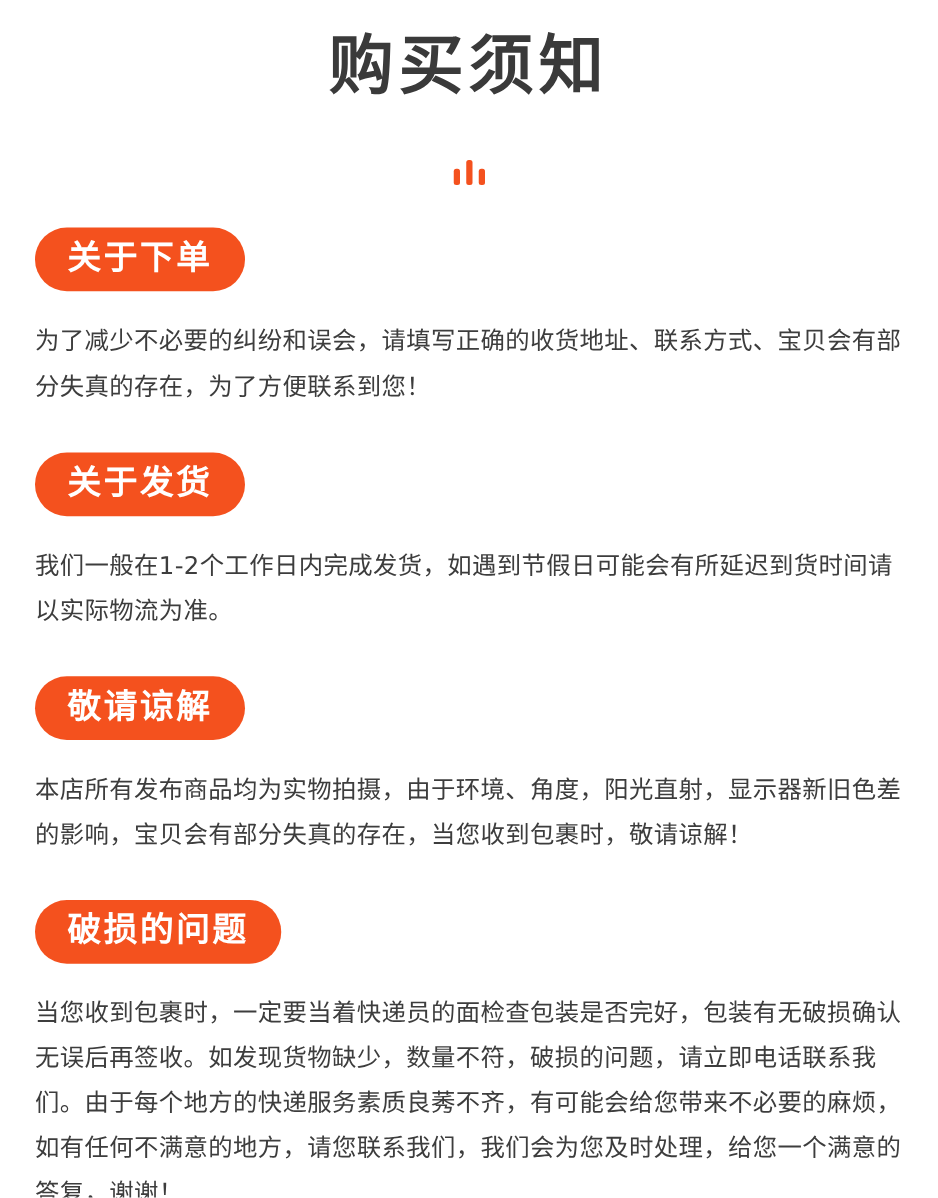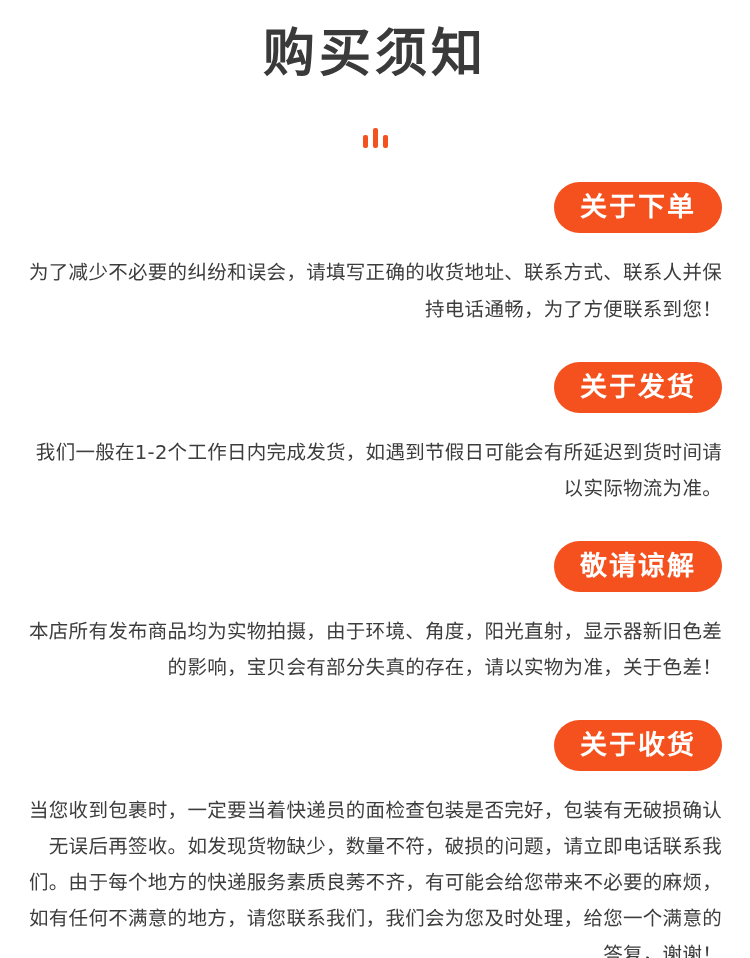--- a/index.html
+++ b/index.html
@@ -43,21 +43,20 @@
     width: 5px;
     border-radius: 2px;
     background: #f4511e;
   }
   .divider-mark .bar.b1 { height: 13px; }
   .divider-mark .bar.b2 { height: 20px; }
   .divider-mark .bar.b3 { height: 13px; }
 
   .section {
     padding: 0 28px;
-    text-align: right;
   }
   .section-head {
     margin-top: 34px;
     display: inline-block;
   }
   .pill {
     display: inline-block;
     background: #f4511e;
     color: #ffffff;
     font-size: 27px;
@@ -95,44 +94,44 @@
     <span class="bar b1"></span>
     <span class="bar b2"></span>
     <span class="bar b3"></span>
   </div>
 
   <div class="section s1">
     <div class="section-head">
       <span class="pill">关于下单</span>
     </div>
     <div class="body-text">
-      <p>为了减少不必要的纠纷和误会，请填写正确的收货地址、联系方式、联系人并保持电话通畅，为了方便联系到您！</p>
+      <p>为了减少不必要的纠纷和误会，请填写正确的收货地址、联系方式、宝贝会有部分失真的存在，为了方便联系到您！</p>
     </div>
   </div>
 
   <div class="section s2">
     <div class="section-head">
       <span class="pill">关于发货</span>
     </div>
     <div class="body-text">
       <p>我们一般在1-2个工作日内完成发货，如遇到节假日可能会有所延迟到货时间请以实际物流为准。</p>
     </div>
   </div>
 
   <div class="section s3">
     <div class="section-head">
       <span class="pill">敬请谅解</span>
     </div>
     <div class="body-text">
-      <p>本店所有发布商品均为实物拍摄，由于环境、角度，阳光直射，显示器新旧色差的影响，宝贝会有部分失真的存在，请以实物为准，关于色差！</p>
+      <p>本店所有发布商品均为实物拍摄，由于环境、角度，阳光直射，显示器新旧色差的影响，宝贝会有部分失真的存在，当您收到包裹时，敬请谅解！</p>
     </div>
   </div>
 
   <div class="section s4">
     <div class="section-head">
-      <span class="pill">关于收货</span>
+      <span class="pill">破损的问题</span>
     </div>
     <div class="body-text">
       <p>当您收到包裹时，一定要当着快递员的面检查包装是否完好，包装有无破损确认无误后再签收。如发现货物缺少，数量不符，破损的问题，请立即电话联系我们。由于每个地方的快递服务素质良莠不齐，有可能会给您带来不必要的麻烦，如有任何不满意的地方，请您联系我们，我们会为您及时处理，给您一个满意的答复，谢谢！</p>
     </div>
   </div>
 
 </div>
 
 </body></html>

